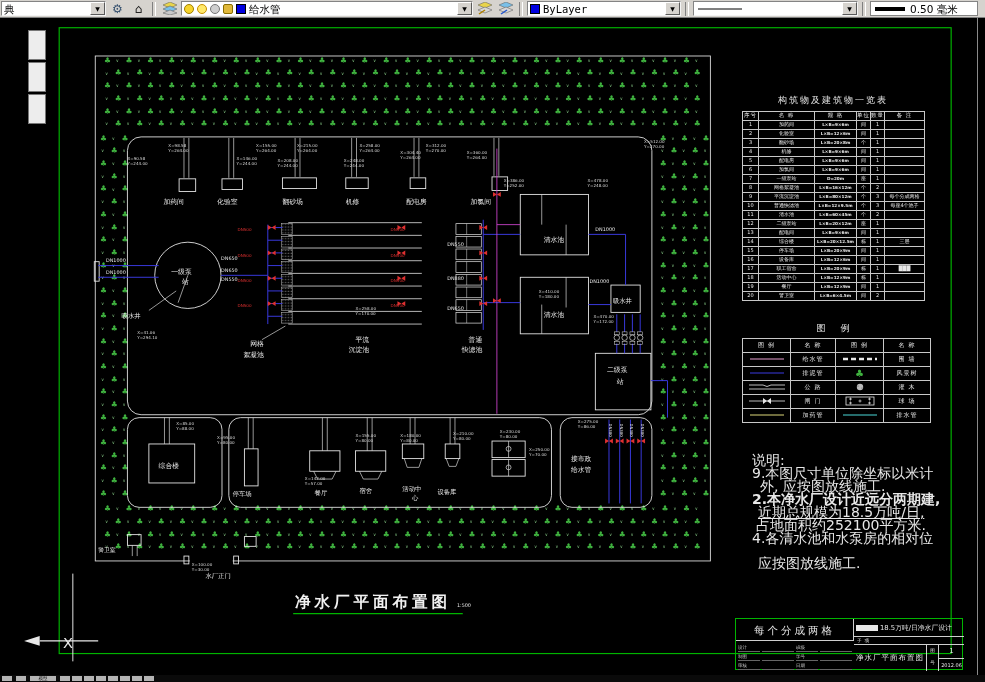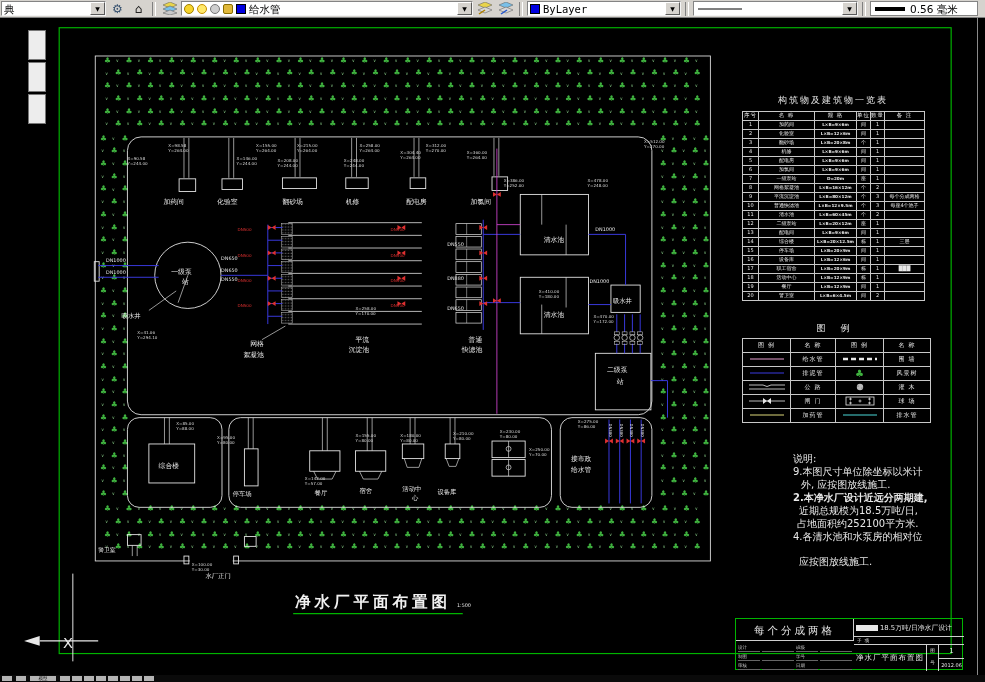--- a/index.html
+++ b/index.html
@@ -27,21 +27,21 @@
   #structures table{border-collapse:collapse;width:182px;border:1px solid #00b400;table-layout:fixed;}
   #structures td,#structures th{border:1px solid #c8c8c8;font-size:5px;line-height:7.5px;height:8px;
        padding:0;text-align:center;overflow:hidden;white-space:nowrap;font-weight:normal;color:#e8e8e8;}
   #structures th{font-size:5.5px;letter-spacing:1px;}
   #structures td.spec{font-size:4.2px;font-weight:bold;}
   #legend{left:742px;top:322px;width:188px;}
   #legend .ttl{font-size:9px;letter-spacing:6px;text-align:center;margin-bottom:3px;white-space:nowrap;}
   #legend table{border-collapse:collapse;width:188px;border:1px solid #00b400;table-layout:fixed;}
   #legend td,#legend th{border:1px solid #c8c8c8;font-size:6px;height:13px;padding:0;text-align:center;
        color:#e8e8e8;font-weight:normal;letter-spacing:1px;white-space:nowrap;}
-  #notes{left:790px;top:452px;width:185px;height:130px;font-size:10px;text-align:center;}
+  #notes{left:749px;top:452px;width:185px;height:130px;font-size:14px;text-align:center;}
   #notes div{position:absolute;white-space:nowrap;}
   #titleblock{left:735px;top:618px;width:228px;height:52px;border:1px solid #00b400;box-sizing:border-box;}
   .tbc{position:absolute;box-sizing:border-box;border-color:#cfcfcf;color:#e8e8e8;overflow:hidden;white-space:nowrap;}
   #bottombar{position:absolute;left:0;top:675px;width:985px;height:7px;background:#0a0a0a;}
   .bbx{position:absolute;top:1px;height:5px;background:#b4b4b4;font-size:4.5px;line-height:5px;
        color:#000;text-align:center;overflow:hidden;}
   .frag{position:absolute;width:18px;height:30px;background:#ededed;border:1px solid #777;box-sizing:border-box;}
   #rightedge{position:absolute;left:977px;top:17px;width:1px;height:658px;background:#8a8a8a;}
 </style>
 </head>
@@ -103,21 +103,21 @@
           <line x1="2" y1="3" x2="46" y2="3" stroke="#000" stroke-width="1"></line>
         </svg>
       <span class="ct" style="font-family:Liberation Serif, serif;margin-top:25px;">ByBlock</span>
       <span class="drop">▼</span>
     </div>
     <div class="sep"></div>
     <div class="combo" style="width:106px;border-color:#848484 #848484 #848484 #848484">
       <svg width="34" height="8" class="mini">
           <line x1="2" y1="4" x2="32" y2="4" stroke="#000" stroke-width="4"></line>
         </svg>
-      <span class="ct">0.56 毫米</span>
+      <span class="ct">0.50 毫米</span>
     </div>
   </div>
 
   <svg id="drawing" width="985" height="658" viewBox="0 17 985 675">
       <defs>
         <pattern id="dots" width="3" height="3" patternUnits="userSpaceOnUse">
           <rect x="0" y="0" width="3" height="3" fill="#000"></rect>
           <circle cx="1.2" cy="1.2" r="0.55" fill="#cfcfcf"></circle>
         </pattern>
       </defs>
@@ -1503,21 +1503,21 @@
           </tr>
         </tbody>
     </table>
   </div>
 
   <div id="notes" class="ov">
       <div style="left: 3px; top: 0px;">说明:</div>
       <div style="left: 3px; top: 13px;">9.本图尺寸单位除坐标以米计</div>
       <div style="left: 11px; top: 26px;">外, 应按图放线施工.</div>
       <div style="left: 3px; top: 39px; font-weight: bold;">2.本净水厂设计近远分两期建,</div>
-      <div style="left: 9px; top: 52px;">近期总规模为18.5万吨/日,</div>
+      <div style="left: 9px; top: 52px; text-decoration: underline;">近期总规模为18.5万吨/日,</div>
       <div style="left: 7px; top: 65px;">占地面积约252100平方米.</div>
       <div style="left: 3px; top: 78px;">4.各清水池和水泵房的相对位</div>
       <div style="left: 9px; top: 103px;">应按图放线施工.</div>
     </div>
 
   <div id="titleblock" class="ov">
       <div class="tbc" style="left: 0px; top: 0px; width: 118px; height: 22px; border-right: 1px solid rgb(207, 207, 207); border-bottom: 1px solid rgb(207, 207, 207); font-size: 10.5px; letter-spacing: 3px; text-align: center; line-height: 22px;">每个分成两格</div>
       <div class="tbc" style="left: 2px; top: 24px; width: 22px; height: 9px; font-size: 4.5px; color: rgb(204, 204, 204); border-bottom: 1px solid rgb(102, 102, 102); line-height: 9px;">设计</div>
       <div class="tbc" style="left: 26px; top: 24px; width: 32px; height: 9px; border-bottom: 1px solid rgb(102, 102, 102);"></div>
       <div class="tbc" style="left: 60px; top: 24px; width: 22px; height: 9px; font-size: 4.5px; color: rgb(204, 204, 204); border-bottom: 1px solid rgb(102, 102, 102); line-height: 9px;">班级</div>

